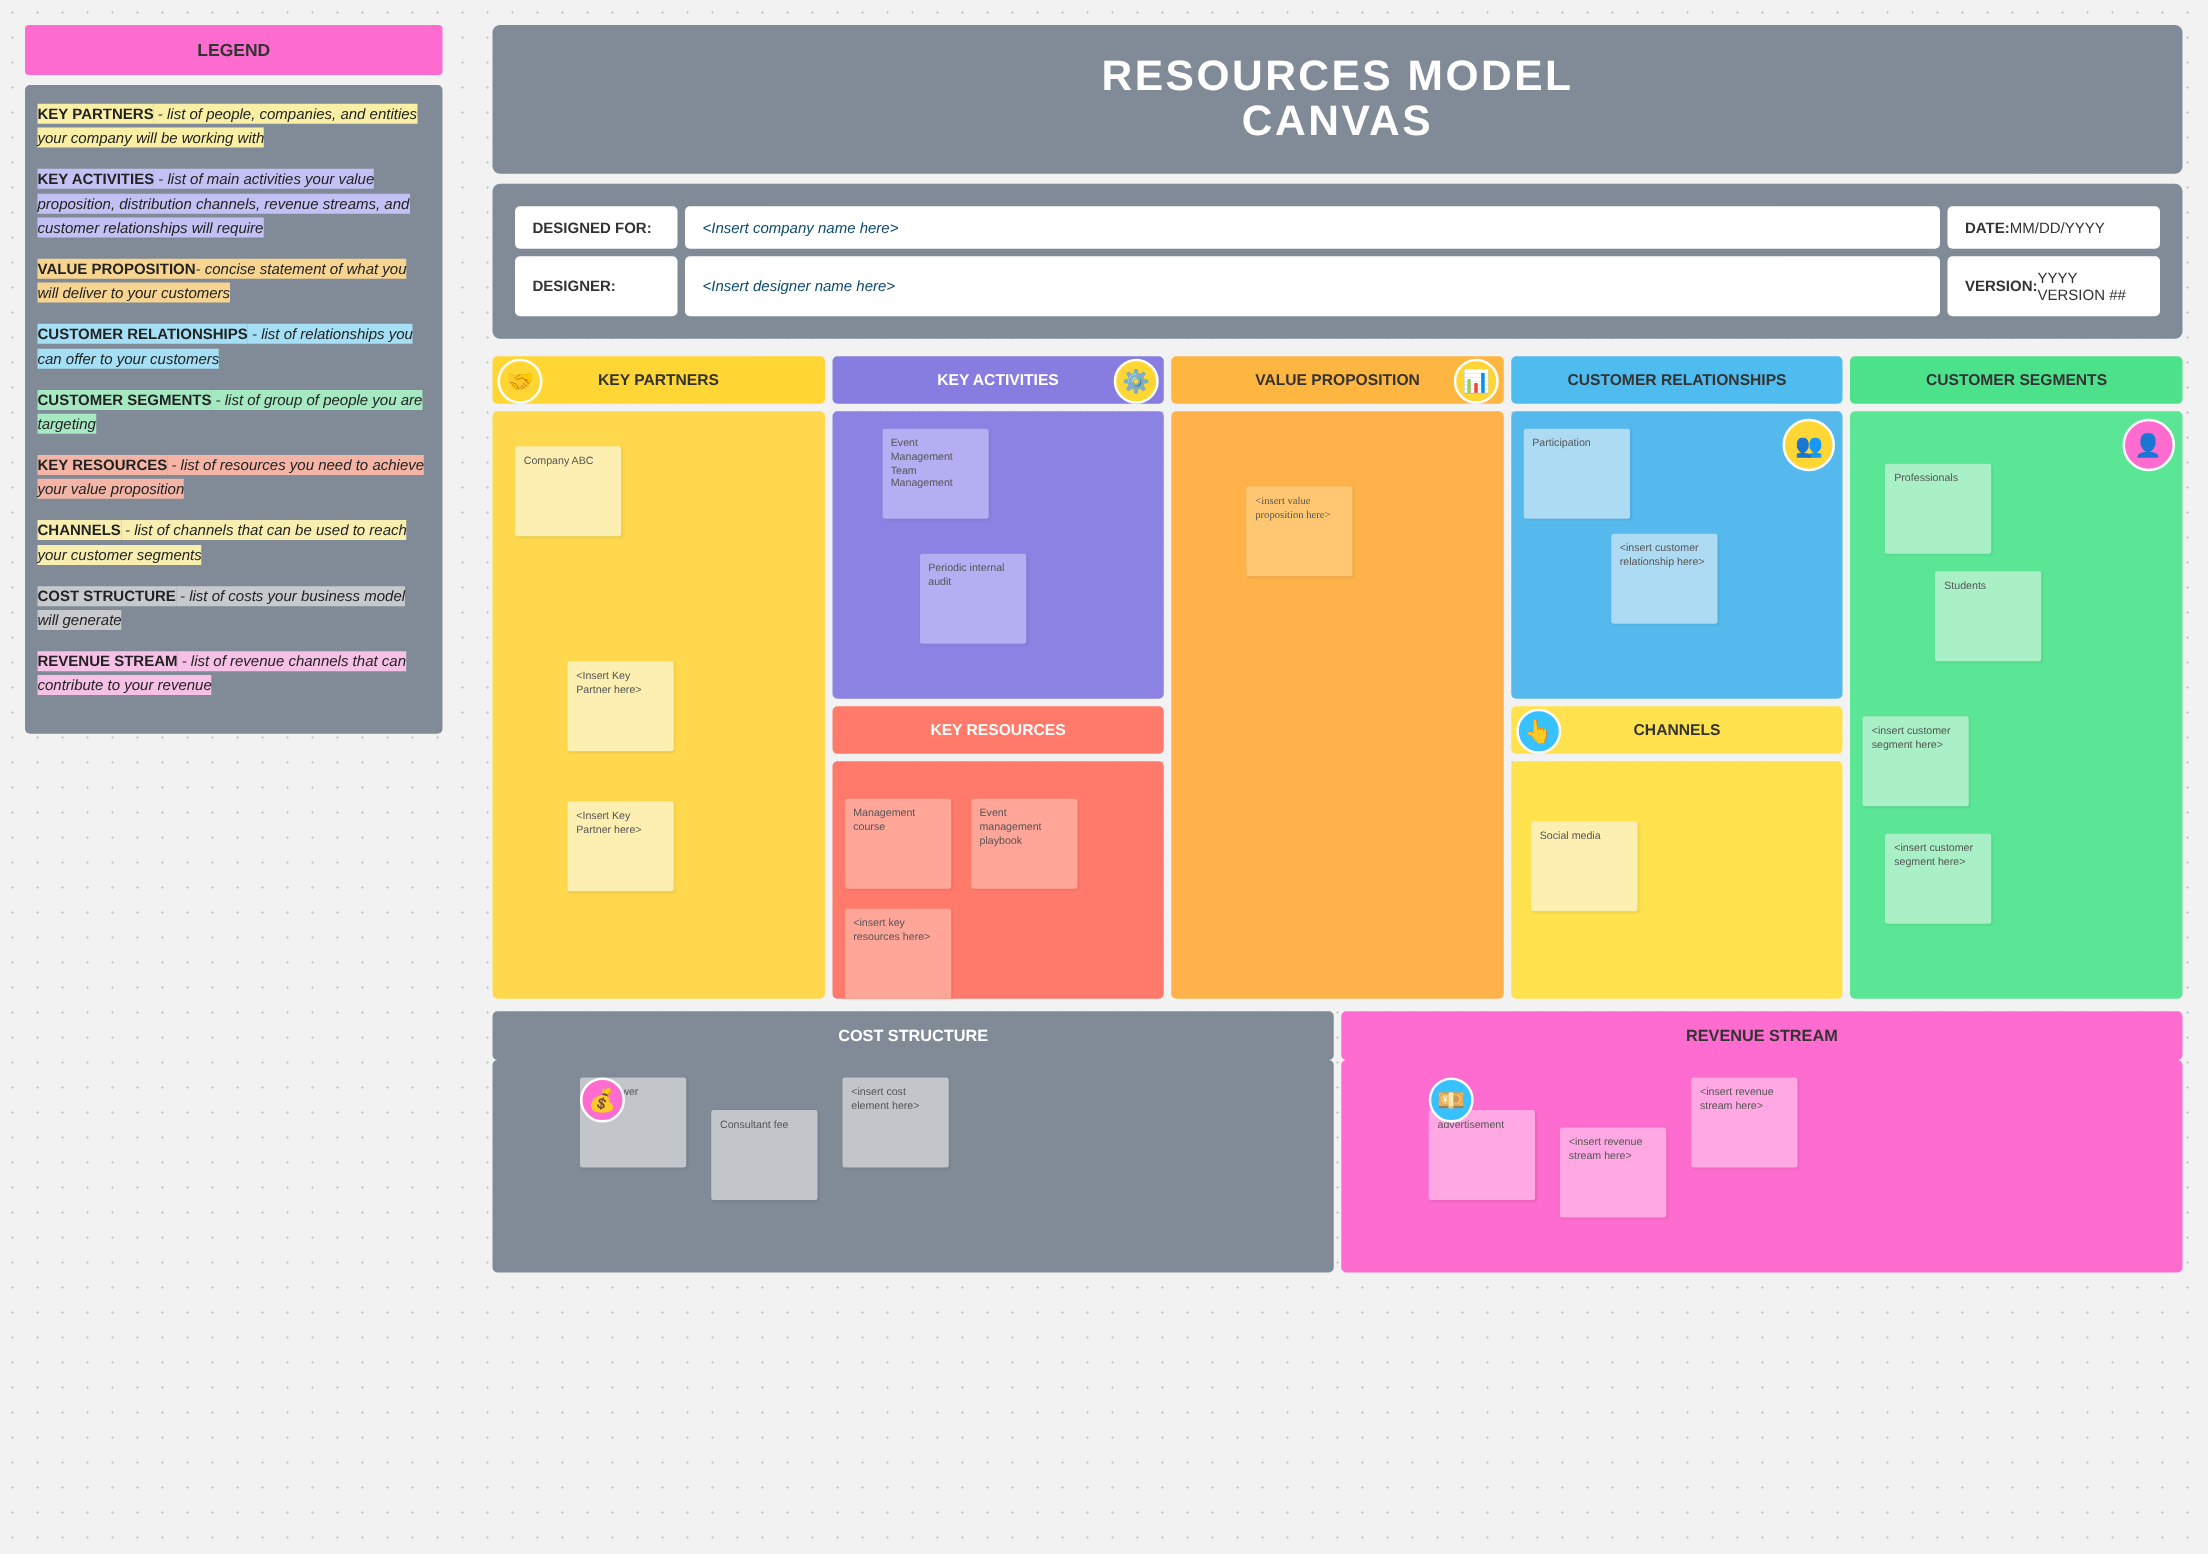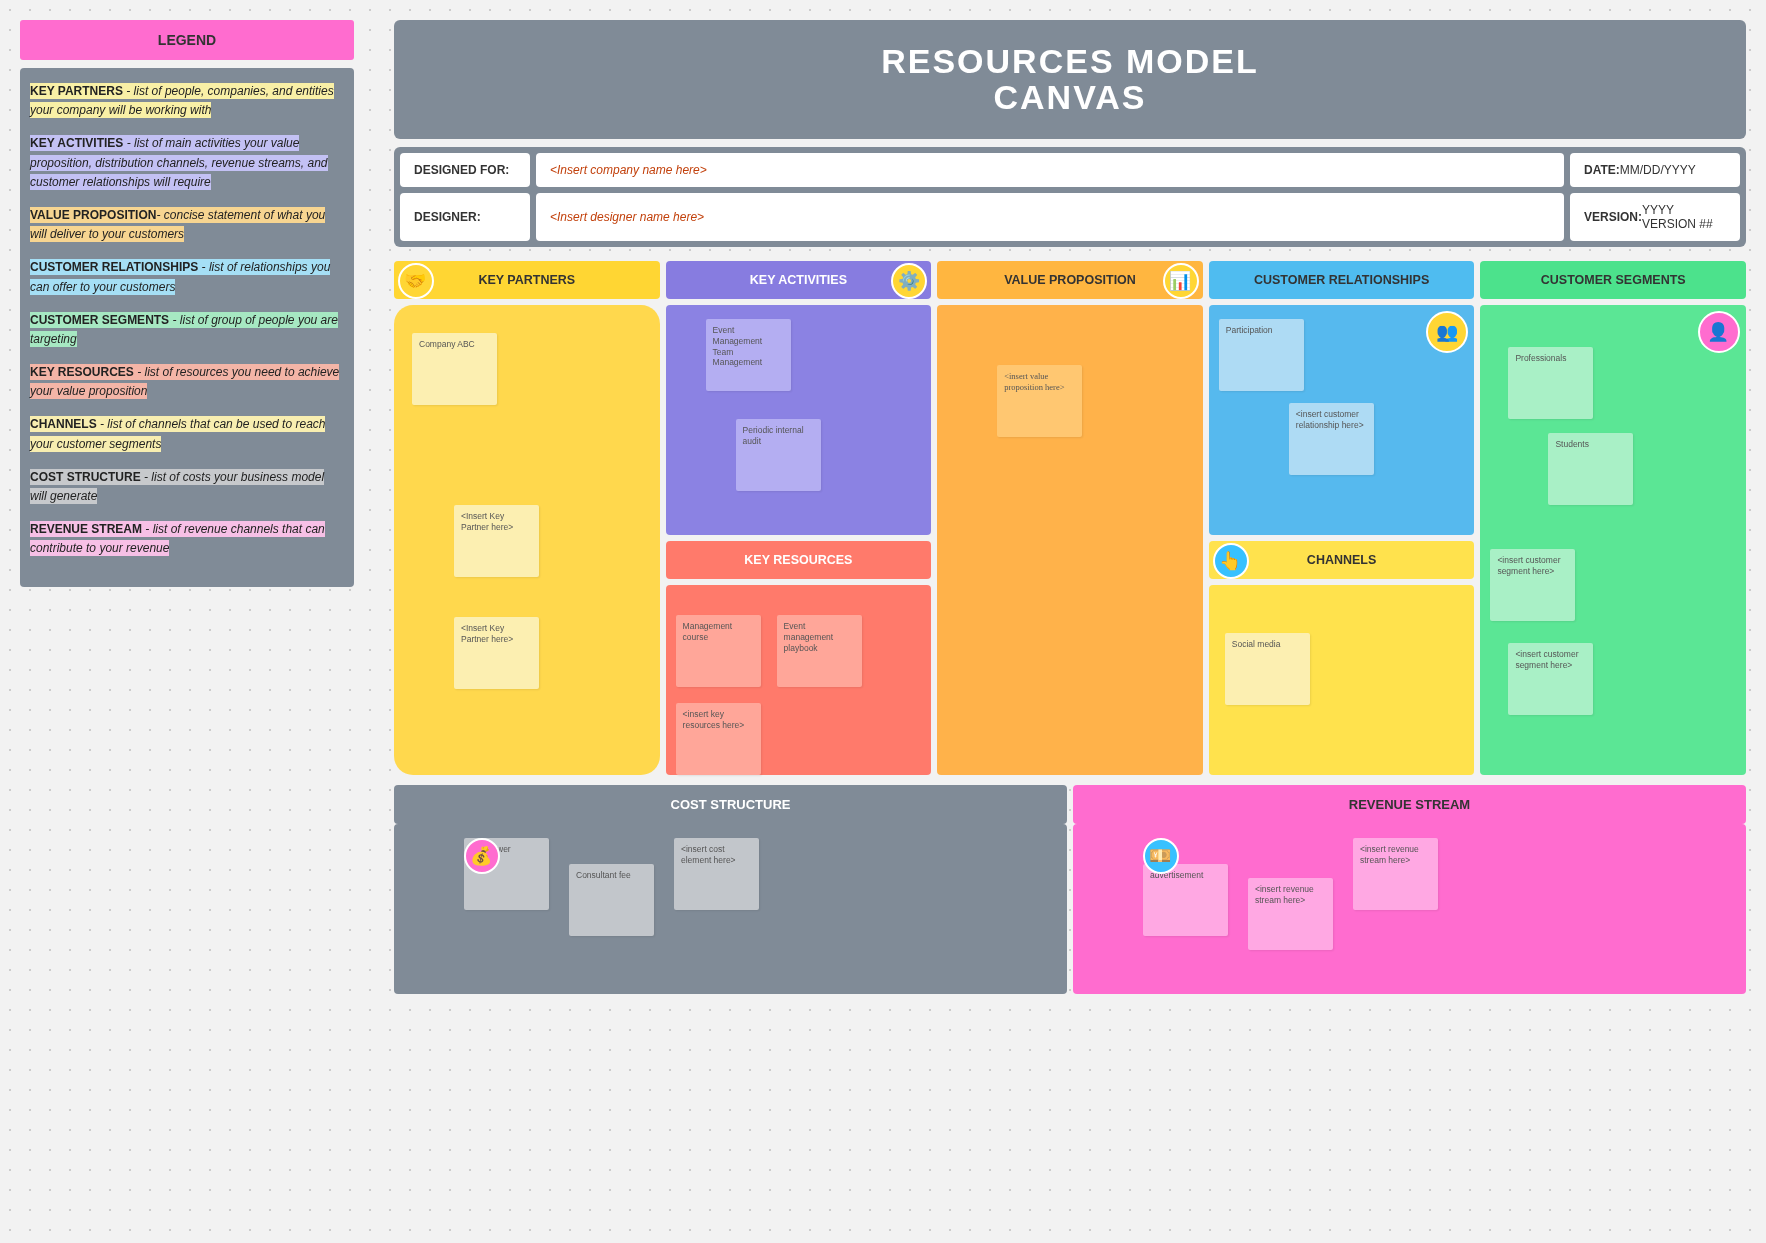--- a/index.html
+++ b/index.html
@@ -62,38 +62,38 @@
     padding:24px;
     border-radius:6px;
     font-family: 'Arial Black','Segoe UI',sans-serif;
     font-weight:900;
     font-size:34px;
     letter-spacing:2px;
     line-height:1.05;
   }
   .meta {
     background:#808b97;
-    padding:6px;
+    padding:18px;
     border-radius:6px;
     margin-top:8px;
     display:flex;
     flex-direction:column;
     gap:6px;
   }
   .meta-row { display:flex; gap:6px; }
   .meta-cell {
     background:#fff;
     border-radius:4px;
     padding:10px 14px;
     font-size:12px;
     display:flex;
     align-items:center;
   }
   .meta-label { width:130px; flex-shrink:0; font-weight:600; color:#333; }
-  .meta-val { flex:1; color:#c2410c; font-style:italic; }
+  .meta-val { flex:1; color:#0c4a6e; font-style:italic; }
   .grid {
     margin-top:14px;
     display:grid;
     grid-template-columns: repeat(5, 1fr);
     grid-template-rows: 38px 230px 38px 190px;
     gap:6px;
   }
   .hdr {
     display:flex;
     align-items:center;
@@ -103,21 +103,21 @@
     border-radius:4px;
     position:relative;
     padding:0 40px;
     text-align:center;
   }
   .box {
     border-radius:4px;
     position:relative;
     padding:10px;
   }
-  .kp-h{background:#ffd633;} .kp-b{background:#ffd84d; grid-row: span 3; border-radius: 19px;}
+  .kp-h{background:#ffd633;} .kp-b{background:#ffd84d; grid-row: span 3;}
   .ka-h{background:#877ce0;color:#fff;} .ka-b{background:#8b82e3;padding-left:40px;}
   .vp-h{background:#ffb640;} .vp-b{background:#ffb24a; grid-row: span 3;}
   .cr-h{background:#4fbcf0;} .cr-b{background:#56b9ee;}
   .cs-h{background:#4ce28c;} .cs-b{background:#5be695; grid-row: span 3;}
   .kr-h{background:#ff7a6b;color:#fff;} .kr-b{background:#ff7a6b;}
   .ch-h{background:#ffe24d;} .ch-b{background:#ffe24d;}
 
   .bottom {
     margin-top:10px;
     display:grid;

